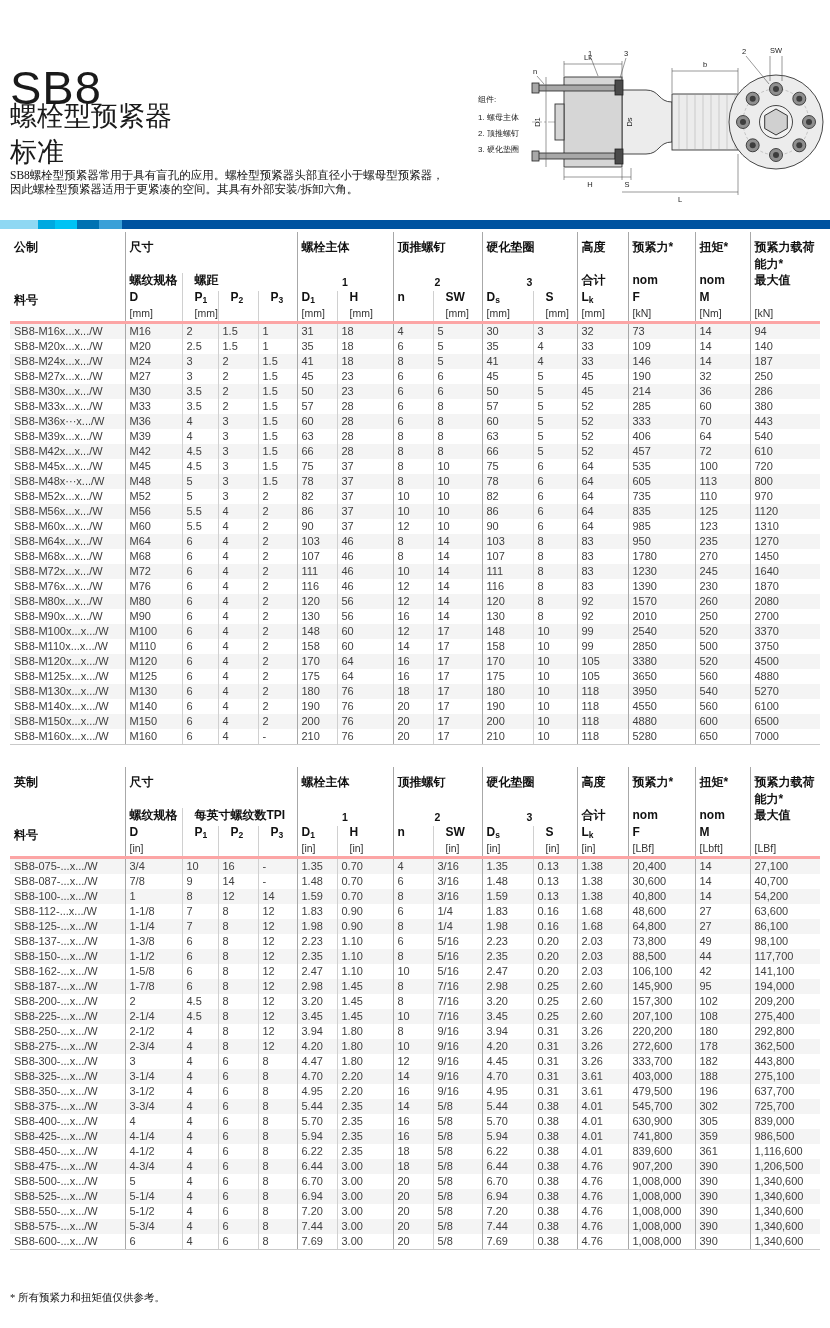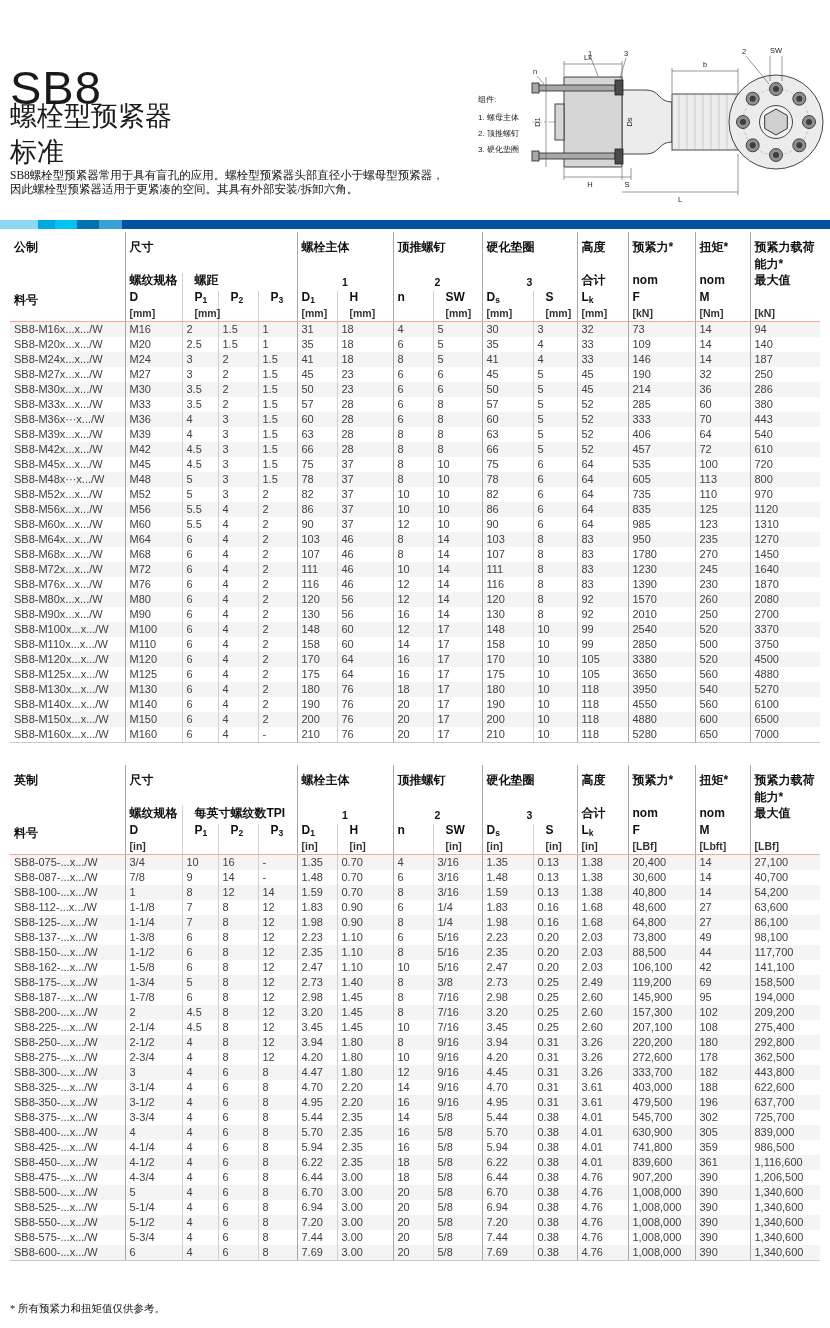--- a/index.html
+++ b/index.html
@@ -11,21 +11,21 @@
   .desc{position:absolute;left:10px;top:168px;font-size:11.5px;line-height:14px;width:440px;font-family:"Liberation Serif",serif;color:#111;}
   .drawing{position:absolute;left:476px;top:44px;width:354px;height:172px;}
   .bar{position:absolute;left:0;top:220px;width:830px;height:9px;
     background:linear-gradient(90deg,#8FD8F3 0,#8FD8F3 38px,#00A9E0 38px,#00A9E0 55px,#00C3F4 55px,#00C3F4 77px,#0072B2 77px,#0072B2 99px,#3AA0D8 99px,#3AA0D8 122px,#0053A0 122px,#0053A0 100%);}
   table.data-table{border-collapse:collapse;table-layout:fixed;width:810px;margin-left:10px;}
   table.imperial{margin-top:22px;}
   .data-table th{font-weight:bold;text-align:left;padding:0 4px;font-size:12px;color:#111;}
   .data-table .r1 th{height:30px;vertical-align:top;padding-top:7px;}
   .data-table .r2 th{height:16px;vertical-align:top;line-height:14px;}
   .data-table .r3 th{height:15px;vertical-align:bottom;line-height:13px;}
-  .data-table .r4 th{height:14px;vertical-align:top;font-weight:bold;font-size:10.5px;color:#333;border-bottom:1px solid #fca5a5;line-height:12px;}
+  .data-table .r4 th{height:14px;vertical-align:top;font-weight:normal;font-size:10.5px;color:#333;border-bottom:3px solid #fca5a5;line-height:12px;}
   .data-table th.ref{text-align:center;font-size:10.5px;padding-top:2px;}
   .data-table sub{font-size:8.5px;vertical-align:-2px;}
   .data-table th.gb{border-left:1px solid #a8a8a8;}
   .data-table th.sb{border-left:1px solid #d0d0d0;padding-left:12px;}
   .data-table td{font-size:11px;line-height:15px;padding:0 4px;color:#404040;border-left:1px solid #d0d0d0;overflow:hidden;white-space:nowrap;}
   .data-table td:first-child{border-left:none;margin-left:32px;}
   .data-table td:nth-child(2),.data-table td:nth-child(6),.data-table td:nth-child(8),
   .data-table td:nth-child(10),.data-table td:nth-child(12),.data-table td:nth-child(13),
   .data-table td:nth-child(14),.data-table td:nth-child(15){border-left-color:#a8a8a8;}
   .data-table tbody tr:nth-child(odd){background:#f4f4f4;}
@@ -917,37 +917,20 @@
           <td>10</td>
           <td>5/16</td>
           <td>2.47</td>
           <td>0.20</td>
           <td>2.03</td>
           <td>106,100</td>
           <td>42</td>
           <td>141,100</td>
         </tr>
         <tr>
-          <td>SB8-175-...x.../W</td>
-          <td>1-3/4</td>
-          <td>5</td>
-          <td>8</td>
-          <td>12</td>
-          <td>2.73</td>
-          <td>1.40</td>
-          <td>8</td>
-          <td>3/8</td>
-          <td>2.73</td>
-          <td>0.25</td>
-          <td>2.49</td>
-          <td>119,200</td>
-          <td>69</td>
-          <td>158,500</td>
-        </tr>
-        <tr>
           <td>SB8-187-...x.../W</td>
           <td>1-7/8</td>
           <td>6</td>
           <td>8</td>
           <td>12</td>
           <td>2.98</td>
           <td>1.45</td>
           <td>8</td>
           <td>7/16</td>
           <td>2.98</td>
@@ -1050,21 +1033,21 @@
           <td>8</td>
           <td>4.70</td>
           <td>2.20</td>
           <td>14</td>
           <td>9/16</td>
           <td>4.70</td>
           <td>0.31</td>
           <td>3.61</td>
           <td>403,000</td>
           <td>188</td>
-          <td>622,600</td>
+          <td>275,100</td>
         </tr>
         <tr>
           <td>SB8-350-...x.../W</td>
           <td>3-1/2</td>
           <td>4</td>
           <td>6</td>
           <td>8</td>
           <td>4.95</td>
           <td>2.20</td>
           <td>16</td>

